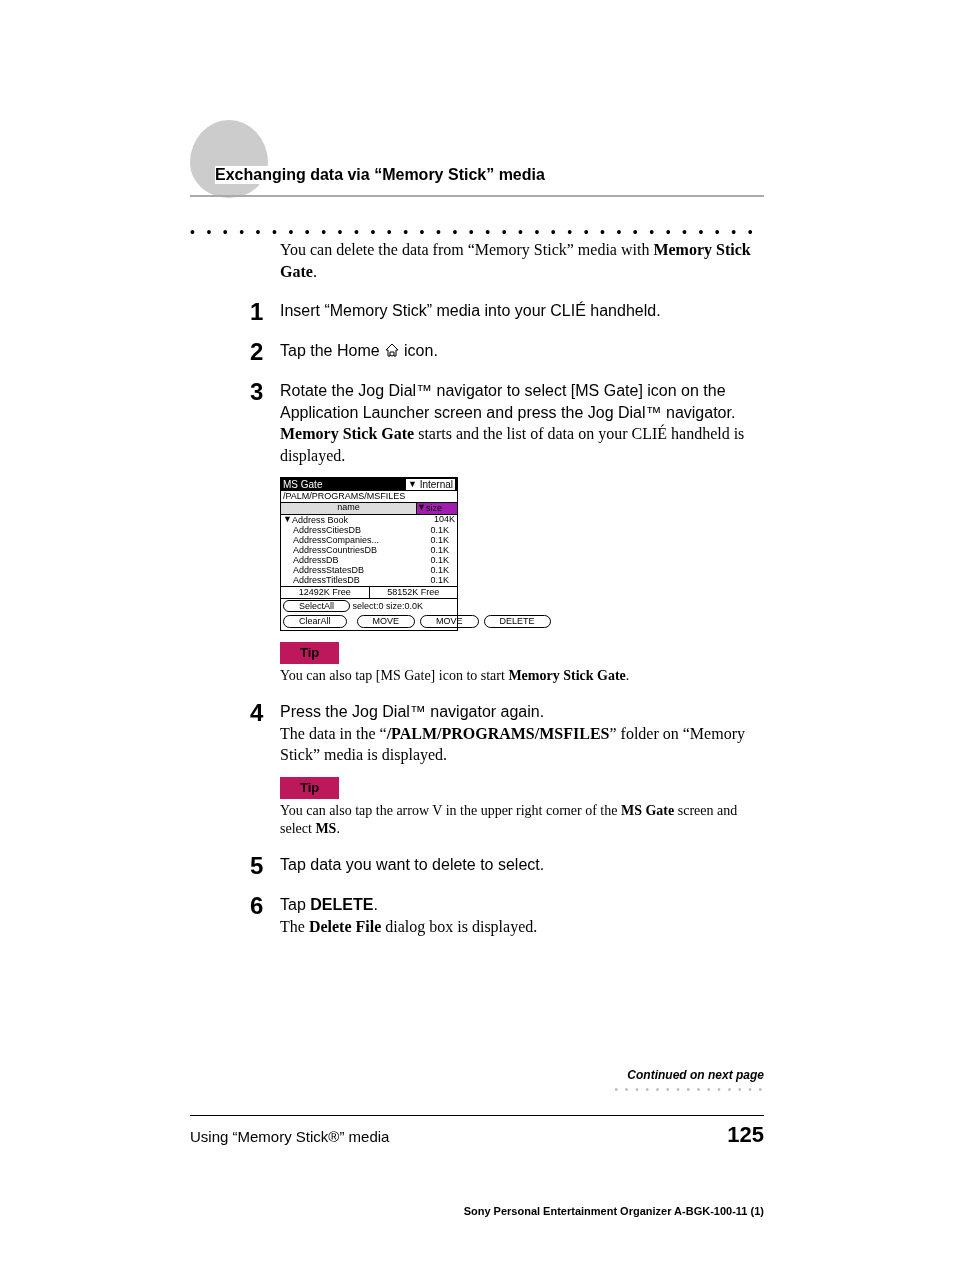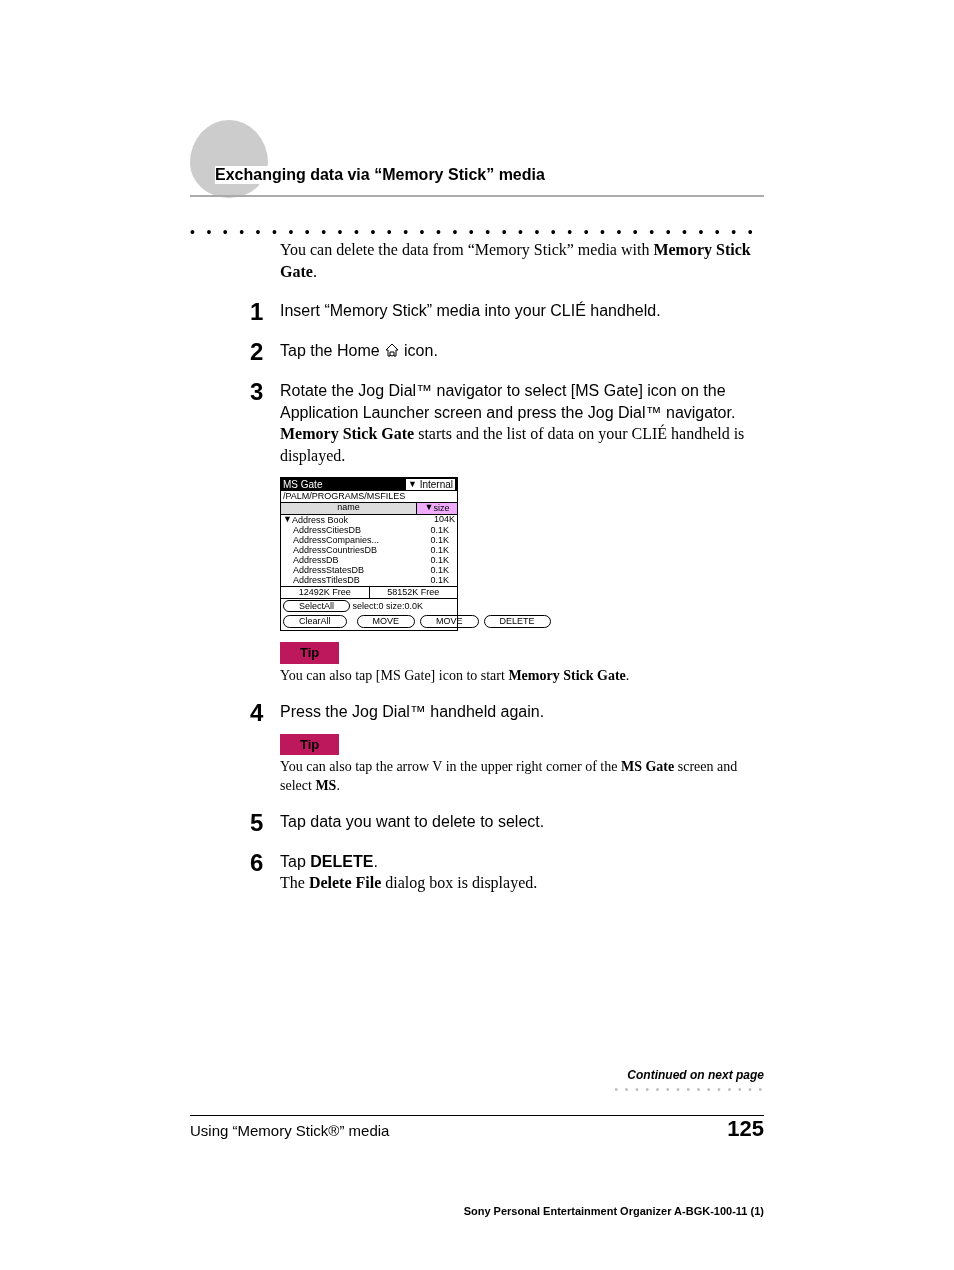--- a/index.html
+++ b/index.html
@@ -129,21 +129,21 @@
   .ss-path {
     padding: 1px 2px;
     border-bottom: 1px solid #000;
   }
   .ss-cols {
     display: flex;
     border-bottom: 1px solid #000;
     font-size: 9px;
   }
   .ss-cols .c1 { flex: 1; text-align: center; border-right: 1px solid #000; background:#ddd;}
-  .ss-cols .c2 { width: 40px; text-align: center; background:#f0abfc;}
+  .ss-cols .c2 { width: 40px; background:#a21caf;}
   .ss-cat {
     padding: 0 2px;
   }
   .ss-row {
     display: flex;
     padding: 0 2px 0 12px;
   }
   .ss-row .n { flex: 1; }
   .ss-row .s { width: 34px; text-align: right; padding-right: 6px;}
   .ss-free {
@@ -201,21 +201,21 @@
     letter-spacing: 2px;
     font-size: 10px;
     margin-top: 2px;
   }
   .footer {
     position: absolute;
     left: 190px;
     right: 190px;
     top: 1115px;
     border-top: 1.5px solid #000;
-    padding-top: 0;
+    padding-top: 6px;
     display: flex;
     justify-content: space-between;
     align-items: baseline;
     font-family: Arial, Helvetica, sans-serif;
   }
   .footer .ft-left {
     font-size: 15px;
   }
   .footer .ft-right {
     font-weight: 900;
@@ -338,21 +338,24 @@
         <div class="tip-badge">Tip</div>
         <div class="tip-text">
           <span>You can also tap [MS Gate] icon to start </span><b>Memory Stick Gate</b><span>.</span>
         </div>
       </div>
     </div>
 
     <div class="step">
       <div class="stepnum">4</div>
       <div class="stepbody">
-        <div class="lead">Press the Jog Dial™ handheld again.</div>
+        <div class="lead">Press the Jog Dial™ navigator again.</div>
+        <div class="follow">
+          <span>The data in the “</span><b>/PALM/PROGRAMS/MSFILES</b><span>” folder on “Memory Stick” media is displayed.</span>
+        </div>
         <div style="height:10px"></div>
         <div class="tip-badge">Tip</div>
         <div class="tip-text">
           <span>You can also tap the arrow V in the upper right corner of the </span><b>MS Gate</b><span> screen and select </span><b>MS</b><span>.</span>
         </div>
       </div>
     </div>
 
     <div class="step">
       <div class="stepnum">5</div>

